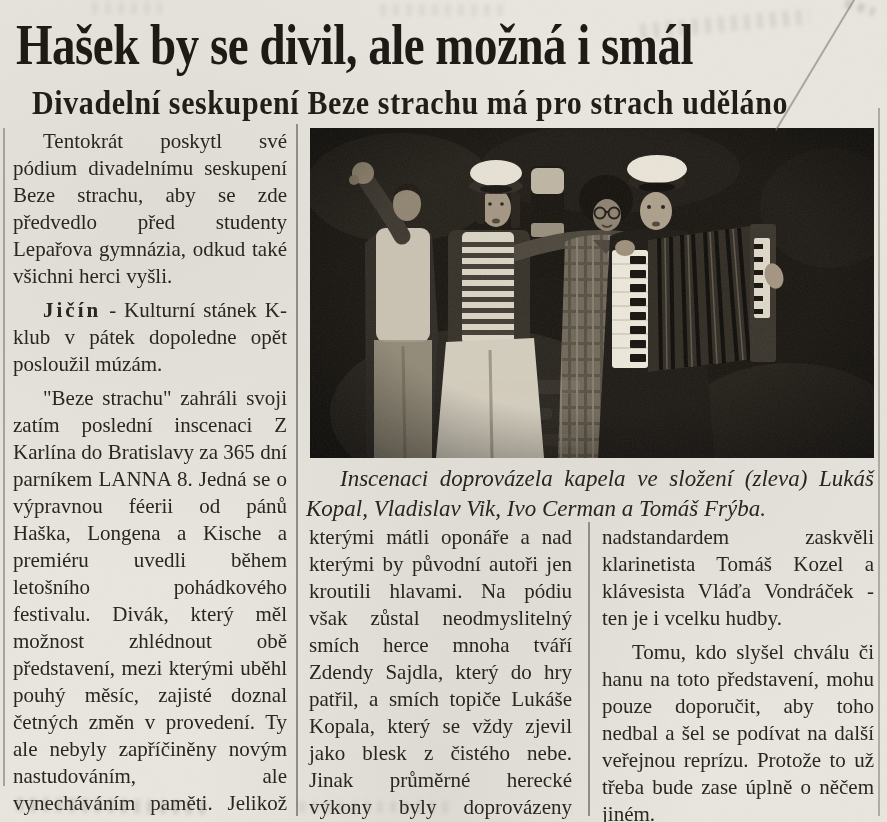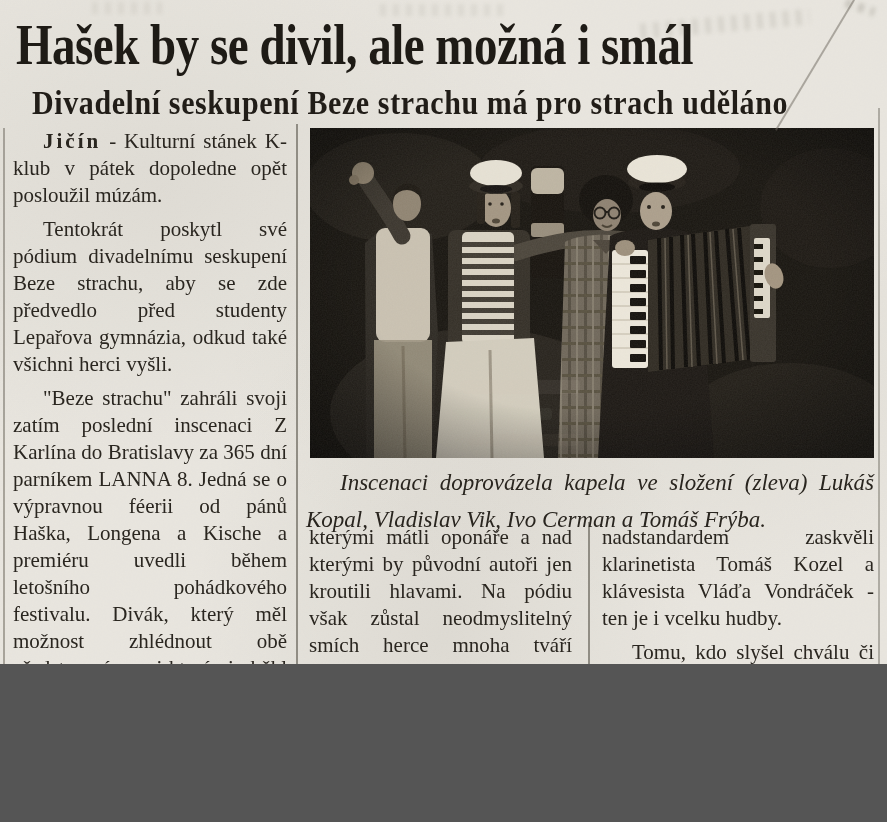--- a/index.html
+++ b/index.html
@@ -1,18 +1,18 @@
 <!DOCTYPE html>
 <html lang="cs"><head>
 <meta charset="utf-8">
 <style>
   html,body{margin:0;padding:0;background:#555;}
   .page{
     position:relative;
-    width:887px;height:664px;
+    width:887px;height:822px;
     margin:0 auto;
     overflow:hidden;
     background:
       radial-gradient(ellipse at 18% 28%, rgba(110,105,95,.08), transparent 42%),
       radial-gradient(ellipse at 72% 55%, rgba(110,105,95,.07), transparent 46%),
       radial-gradient(ellipse at 50% 95%, rgba(110,105,95,.09), transparent 40%),
       #e9e6df;
     font-family:"Liberation Serif","DejaVu Serif",serif;
     color:#26221d;
   }
@@ -41,21 +41,21 @@
   #col-middle{left:309px;top:524px;width:263px;}
   #col-right{left:602px;top:524px;width:272px;}
   .dateline{font-weight:bold;letter-spacing:3px;}
   .photo{
     position:absolute;left:310px;top:128px;width:564px;height:330px;
     background:#17140f;
   }
   .photo svg{display:block;width:100%;height:100%;}
   .caption{
     position:absolute;left:306px;top:464px;width:568px;
-    font-size:23px;line-height:37px;font-style:italic;
+    font-size:23px;line-height:30px;font-style:italic;
     text-indent:34px;text-align:justify;color:#28241e;
   }
   .vrule{position:absolute;width:2px;background:#918d84;}
   #rule-left{left:3px;top:128px;height:658px;opacity:.75;}
   #rule-mid{left:296px;top:124px;height:692px;}
   #rule-cols{left:588px;top:522px;height:294px;}
   #rule-edge{left:878px;top:108px;height:708px;opacity:.65;}
   .crease{
     position:absolute;left:814px;top:-11px;width:2px;height:152px;
     background:#6b665d;opacity:.5;transform:rotate(31deg);
@@ -80,22 +80,22 @@
 
   <div class="headline">Hašek by se divil, ale možná i smál</div>
   <div class="subheadline">Divadelní seskupení Beze strachu má pro strach uděláno</div>
 
   <div class="vrule" id="rule-left"></div>
   <div class="vrule" id="rule-mid"></div>
   <div class="vrule" id="rule-cols"></div>
   <div class="vrule" id="rule-edge"></div>
 
   <div class="col" id="col-left">
+    <p>Tentokrát poskytl své pódium divadelnímu seskupení Beze strachu, aby se zde předvedlo před studenty Lepařova gymnázia, odkud také všichni herci vyšli.</p>
     <p><span class="dateline">Jičín</span><span> - Kulturní stánek K-klub v pátek dopoledne opět posloužil múzám.</span></p>
-    <p>Tentokrát poskytl své pódium divadelnímu seskupení Beze strachu, aby se zde předvedlo před studenty Lepařova gymnázia, odkud také všichni herci vyšli.</p>
     <p>"Beze strachu" zahráli svoji zatím poslední inscenaci Z Karlína do Bratislavy za 365 dní parníkem LANNA 8. Jedná se o výpravnou féerii od pánů Haška, Longena a Kische a premiéru uvedli během letošního pohádkového festivalu. Divák, který měl možnost zhlédnout obě představení, mezi kterými uběhl pouhý měsíc, zajisté doznal četných změn v provedení. Ty ale nebyly zapříčiněny novým nastudováním, ale vynecháváním paměti. Jelikož herci jsou jinak vcelku pohotoví, vypomáhali si více či méně povedenými replikami,</p>
   </div>
 
   <div class="photo">
     <svg viewBox="0 0 564 330" preserveAspectRatio="none">
       <defs>
         <pattern id="plaid" width="16" height="16" patternUnits="userSpaceOnUse">
           <rect width="16" height="16" fill="#6e6659"></rect>
           <rect x="2" width="3" height="16" fill="#544d41"></rect>
           <rect y="6" width="16" height="3" fill="#57503f"></rect>

